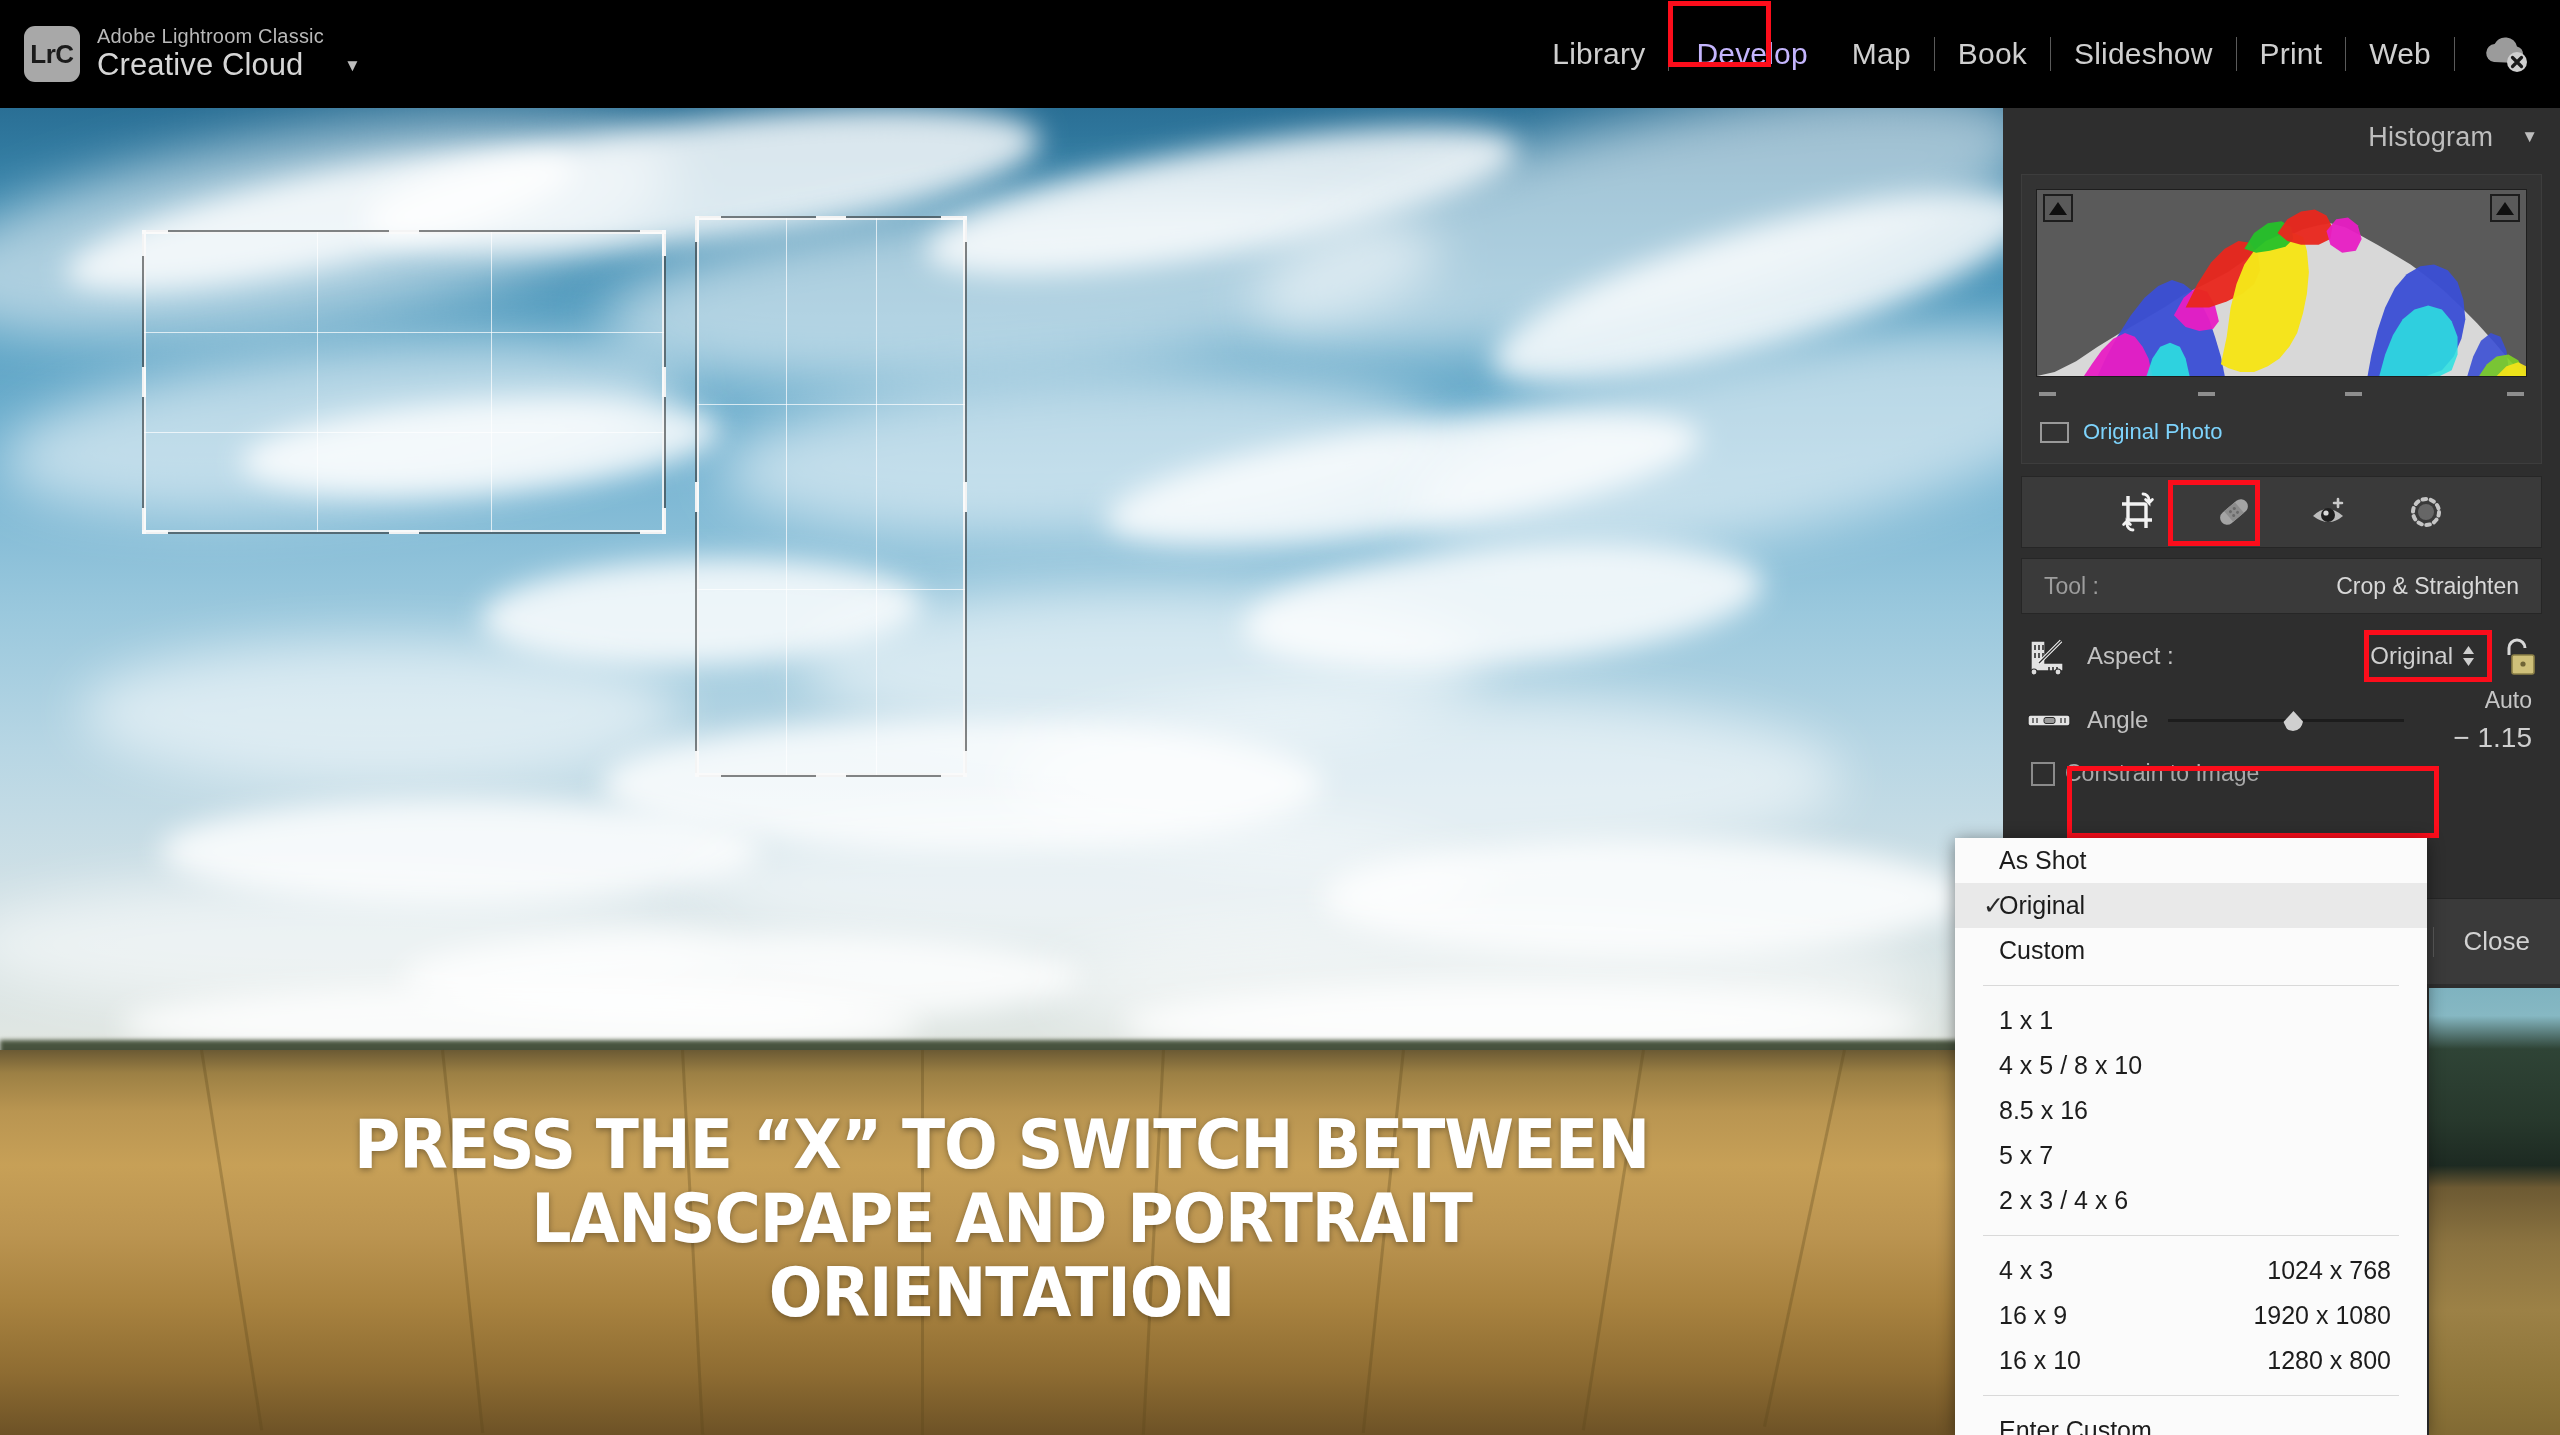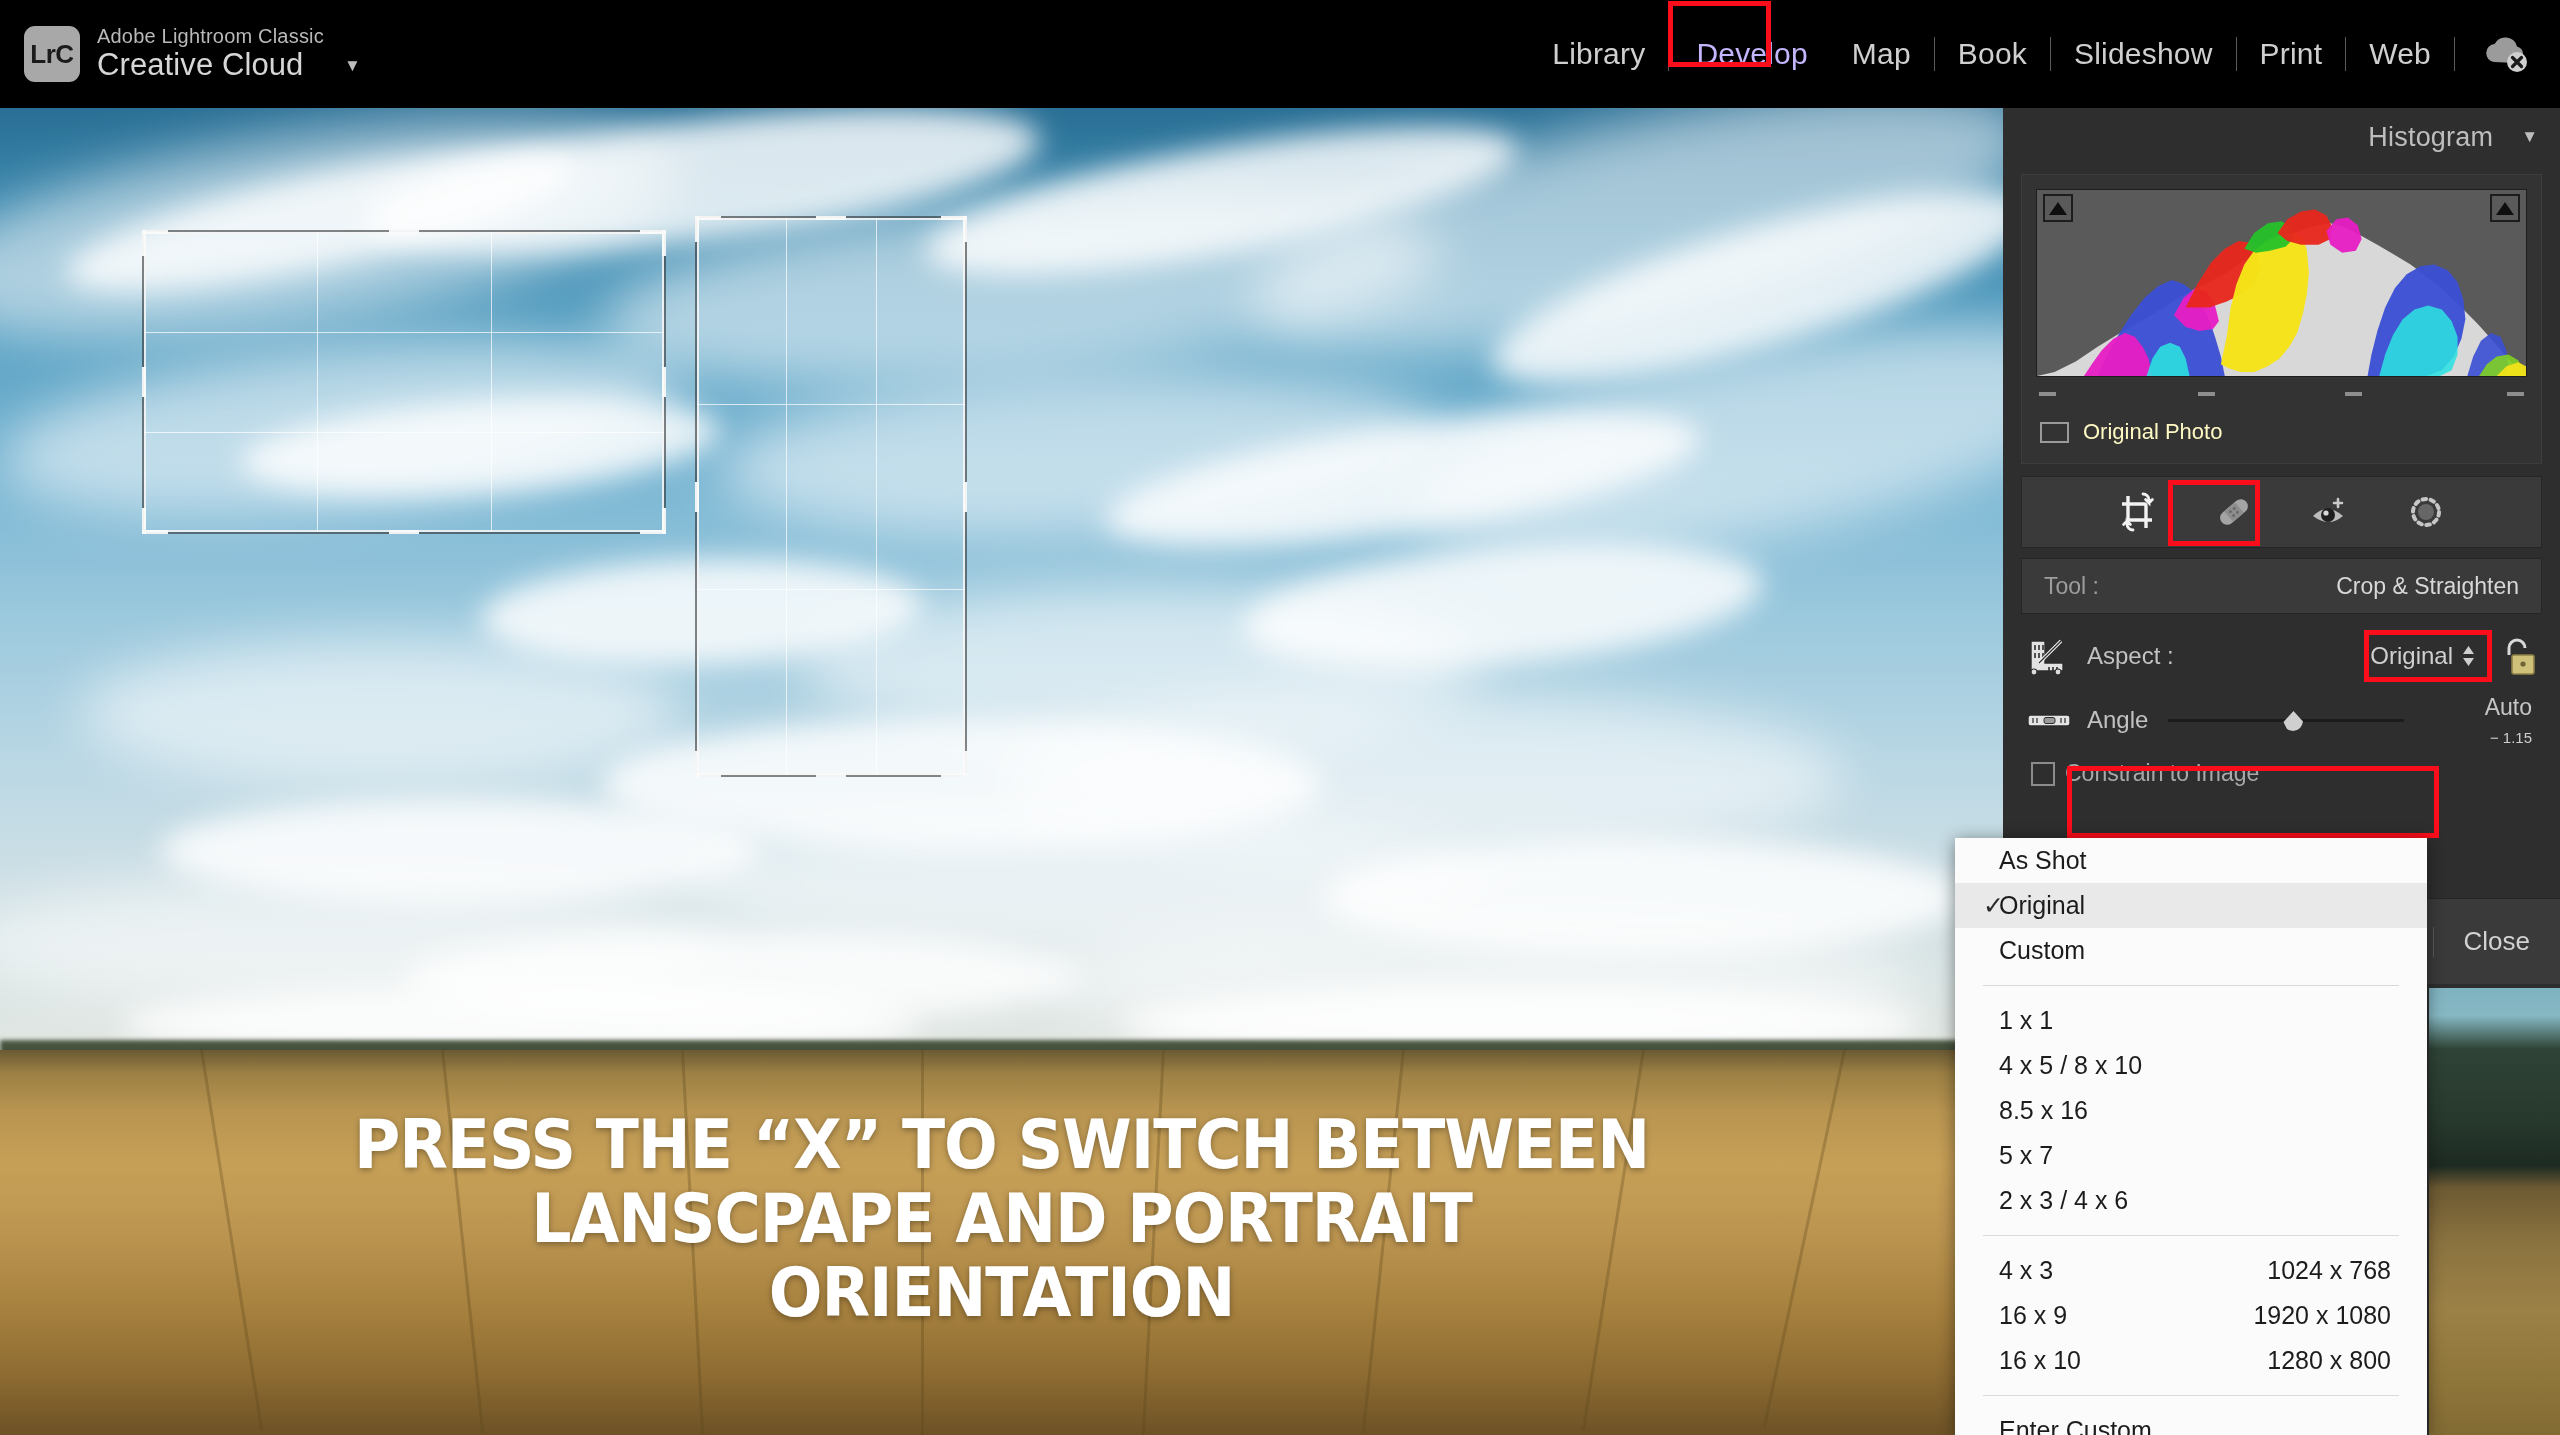--- a/index.html
+++ b/index.html
@@ -136,21 +136,21 @@
     display: flex; align-items: center; justify-content: center;
   }
   .clipper .tri {
     width: 0; height: 0; border-left: 9px solid transparent;
     border-right: 9px solid transparent; border-bottom: 13px solid #0f0f0f;
   }
   #hist-ticks { position: relative; height: 28px; margin-top: 4px; }
   #hist-ticks .tk { position: absolute; top: 11px; width: 17px; height: 4px; background: #8e8e8e; }
   #orig-photo-row { display: flex; align-items: center; gap: 14px; padding: 10px 4px 12px 4px; }
   #orig-photo-icon { width: 29px; height: 21px; border: 2px solid #9a9a9a; }
-  #orig-photo-label { font-size: 22px; color: #fef9c3; }
+  #orig-photo-label { font-size: 22px; color: #7dd3fc; }
 
   #toolstrip {
     margin: 12px 18px 0 18px; height: 72px; background: #3a3a3a;
     border: 1px solid #262626; display: flex; align-items: center;
     justify-content: center; gap: 36px; position: relative;
   }
   .tool-btn { width: 60px; height: 52px; display: flex; align-items: center; justify-content: center; }
   #crop-tool-highlight {
     position: absolute; left: 146px; top: 3px; width: 92px; height: 66px;
     border: 5px solid #fc0d1b; pointer-events: none;
@@ -184,21 +184,21 @@
   #angle-label { font-size: 24px; color: #c2c2c2; margin-right: 20px; }
   #angle-slider { position: relative; width: 236px; height: 20px; }
   #angle-track { position: absolute; top: 9px; left: 0; right: 0; height: 3px; background: #1c1c1c; }
   #angle-thumb {
     position: absolute; left: 126px; top: 1px; width: 20px; height: 20px;
     background: #cfcfcf; border-radius: 50% 50% 55% 55%;
     clip-path: polygon(50% 0%, 100% 55%, 78% 100%, 22% 100%, 0% 55%);
   }
   #angle-right { position: absolute; right: 6px; text-align: right; }
   #auto-label { font-size: 23px; color: #c6c6c6; }
-  #angle-value { font-size: 15px; color: #cfcfcf; margin-top: 8px; }
+  #angle-value { font-size: 28px; color: #cfcfcf; margin-top: 8px; }
   #angle-box-hl {
     position: absolute; left: 42px; top: 78px; width: 372px; height: 72px;
     border: 5px solid #fc0d1b; pointer-events: none;
   }
 
   #constrain-row { display: flex; align-items: center; gap: 10px; padding: 8px 6px; }
   #constrain-check { width: 24px; height: 24px; border: 2px solid #8b8b8b; }
   #constrain-label { font-size: 23px; color: #a9a9a9; }
 
   #close-bar {

